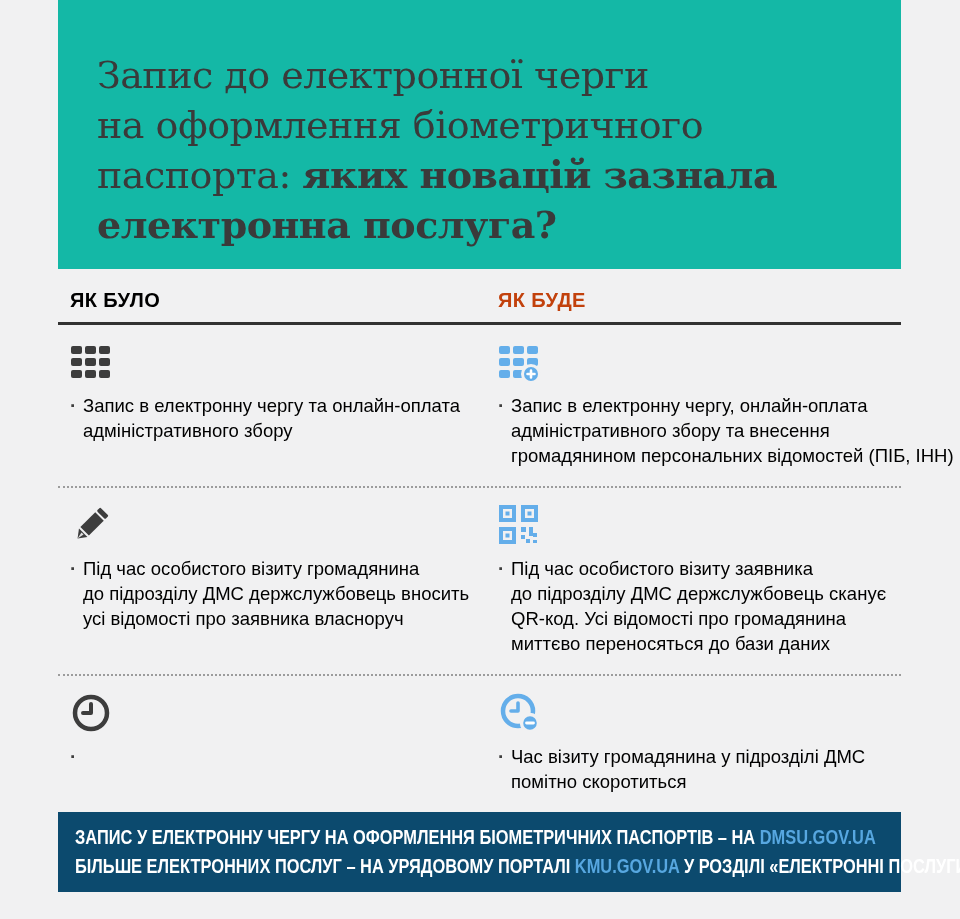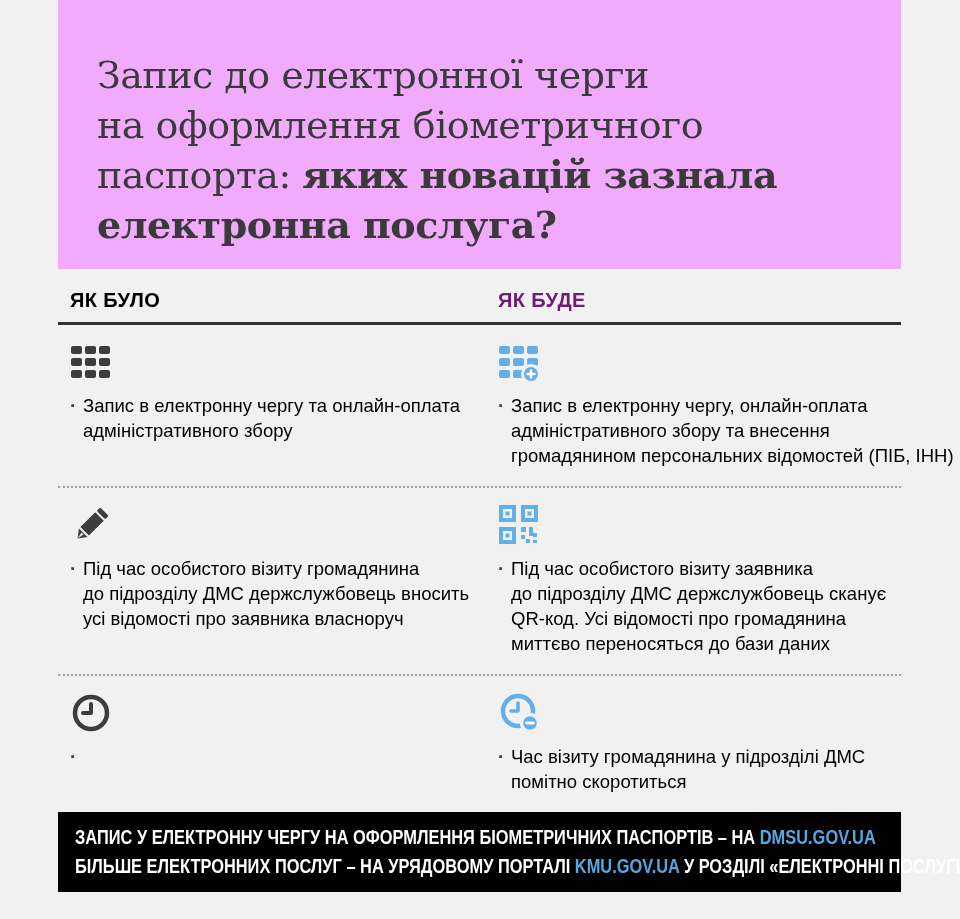--- a/index.html
+++ b/index.html
@@ -10,21 +10,21 @@
     color:#3e3e3e;
     width:960px; height:919px;
     overflow:hidden;
   }
   .page { width:960px; height:919px; position:relative; }
   .content { margin:0 59px 0 58px; width:843px; }
 
   
   .hero {
     margin-left:58px; width:843px; height:269px;
-    background:#f0abfc;
+    background:#14b8a6;
     padding:50px 40px 0 39px;
   }
   .hero-title {
     font-family:"DejaVu Serif", serif;
     font-size:38px; line-height:50px;
     color:#3a3a3a;
     white-space:pre-line;
     letter-spacing:-0.5px;
     max-width:745px;
   }
@@ -35,21 +35,21 @@
     display:grid; grid-template-columns:432px 1fr;
     padding-top:20px;
     border-bottom:3px solid #323232;
   }
   .cmp-head .cell { padding:0 0 10px 12px; }
   .cmp-head .cell.right { padding-left:8px; }
   .col-title {
     font-size:20px; font-weight:bold; letter-spacing:0.4px;
     color:#000000;
   }
-  .col-title.after { color:#701a75; }
+  .col-title.after { color:#c2410c; }
 
   
   .cmp-row {
     display:grid; grid-template-columns:432px 1fr;
   }
   .cmp-row.dotted { border-bottom:2px dotted #9c9c9c; }
   .cmp-cell { padding:16px 6px 18px 12px; }
   .cmp-cell.right { padding-left:8px; }
   .icon-box { height:42px; margin-bottom:10px; }
   .bullet-line { display:flex; align-items:flex-start; }
@@ -58,21 +58,21 @@
     font-weight:bold; color:#3e3e3e;
   }
   .bullet-text {
     font-size:18.5px; line-height:25px; color:#000000;
     white-space:pre;
   }
 
   
   .footer-bar {
     margin:0 59px 0 58px; width:843px; height:80px;
-    background:#000000;
+    background:#0c4a6e;
     display:flex; flex-direction:column; justify-content:center;
     padding-left:17px; gap:6px;
   }
   .footer-line {
     color:#fff; font-weight:bold; font-size:20px;
     white-space:pre; letter-spacing:0;
     transform:scaleX(0.82); transform-origin:left center;
   }
   .footer-line a { color:#57a7e0; text-decoration:none; }
 

